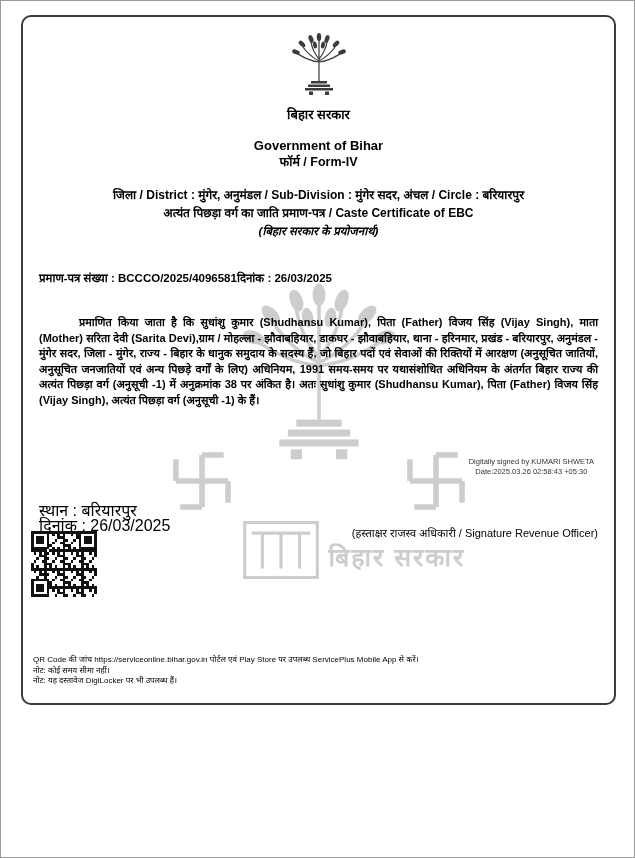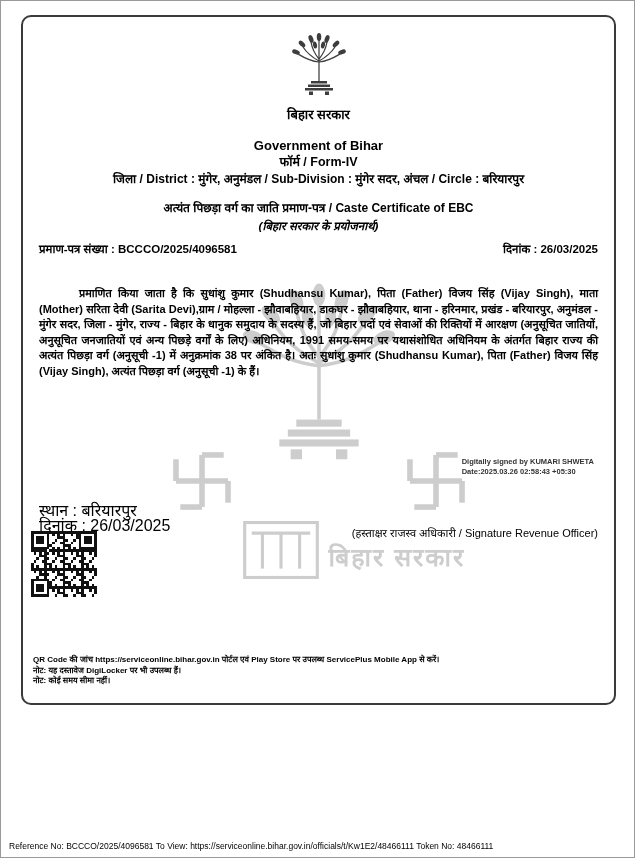--- a/index.html
+++ b/index.html
@@ -11,34 +11,34 @@
   .cert-border{
     position:absolute;left:20px;top:14px;width:595px;height:690px;
     border:2px solid #3a3a3a;border-radius:10px;box-sizing:border-box;
   }
   .content{position:relative;z-index:1;padding:12px 16px 0;font-weight:bold;}
   .center{text-align:center;}
   .logo-wrap{text-align:center;margin-top:2px;}
   .org-hi{font-size:13px;margin-top:5px;}
   .org-en{font-size:13px;margin-top:15px;}
   .form-line{font-size:12.5px;}
-  .district-line{font-size:12px;}
-  .title-line{font-size:12px;margin-top:12px;}
+  .district-line{font-size:12px;margin-top:16px;}
+  .title-line{font-size:12px;margin-top:1px;}
   .purpose-line{font-size:11.5px;margin-top:2px;font-style:italic;}
-  .meta-row{display:flex;justify-content:space-between;font-size:11.5px;margin-top:8px;}
+  .meta-row{display:flex;font-size:11.5px;margin-top:32px;}
   .para{font-size:11px;line-height:15.5px;text-align:justify;text-indent:40px;}
   .para1{margin-top:30px;}
   .para2{margin-top:13px;}
   .abs{position:absolute;z-index:1;}
-  .digital-sig{right:20px;top:440px;font-size:7.5px;line-height:9.5px;color:#333;font-weight:bold;text-align:left;}
+  .digital-sig{right:20px;top:440px;font-size:7.5px;line-height:9.5px;color:#333;font-weight:normal;text-align:center;}
   .place-date{left:16px;top:486px;font-size:16px;line-height:15px;font-weight:normal;}
   .officer{right:16px;top:508px;font-size:11px;font-weight:normal;margin-left:48px;}
   .qr{left:8px;top:514px;width:66px;height:66px;}
   .qr svg{display:block;fill:#111;shape-rendering:crispEdges;}
-  .notes{left:10px;top:638px;font-size:8px;line-height:10.5px;font-weight:bold;}
+  .notes{left:10px;top:638px;font-size:8px;line-height:10.5px;font-weight:normal;}
   .reference{position:absolute;left:8px;top:840px;font-size:8.5px;color:#000;z-index:2;}
   
   .watermark{position:absolute;left:50%;transform:translateX(-50%);top:228px;width:300px;height:372px;color:#cdcdcd;z-index:0;}
   .wm-tree{position:absolute;left:50%;transform:translateX(-50%);top:0;width:170px;height:250px;}
   .wm-sw{position:absolute;top:205px;width:62px;height:62px;}
   .wm-sw.l{left:2px;} .wm-sw.r{right:2px;}
   .wm-seal{position:absolute;left:70px;top:274px;width:84px;height:62px;}
   .wm-text{position:absolute;left:160px;top:294px;font-size:25px;font-weight:bold;white-space:nowrap;letter-spacing:2px;}
   .tree-solid{color:#3d3d3d;width:60px;height:65px;}
   svg.icon{overflow:visible;}
@@ -493,20 +493,19 @@
           <rect x="13" y="24" width="1" height="1"></rect>
           <rect x="16" y="24" width="1" height="1"></rect>
           <rect x="19" y="24" width="1" height="1"></rect>
           <rect x="20" y="24" width="1" height="1"></rect>
           <rect x="23" y="24" width="1" height="1"></rect>
         </svg>
     </div>
 
     <div class="abs notes">
       <div>QR Code की जांच https://serviceonline.bihar.gov.in पोर्टल एवं Play Store पर उपलब्ध ServicePlus Mobile App से करें।</div>
+      <div>नोट: कोई समय सीमा नहीं।</div>
       <div>नोट: यह दस्तावेज DigiLocker पर भी उपलब्ध हैं।</div>
-      <div>नोट: कोई समय सीमा नहीं।</div>
     </div>
 
   </div>
 
-  <div class="reference">Reference No: BCCCO/2025/4096581 To View: https://serviceonline.bihar.gov.in/officials/t/Kw1E2/48466111 Token No: 48466111</div>
 </div>
 
 </body></html>

